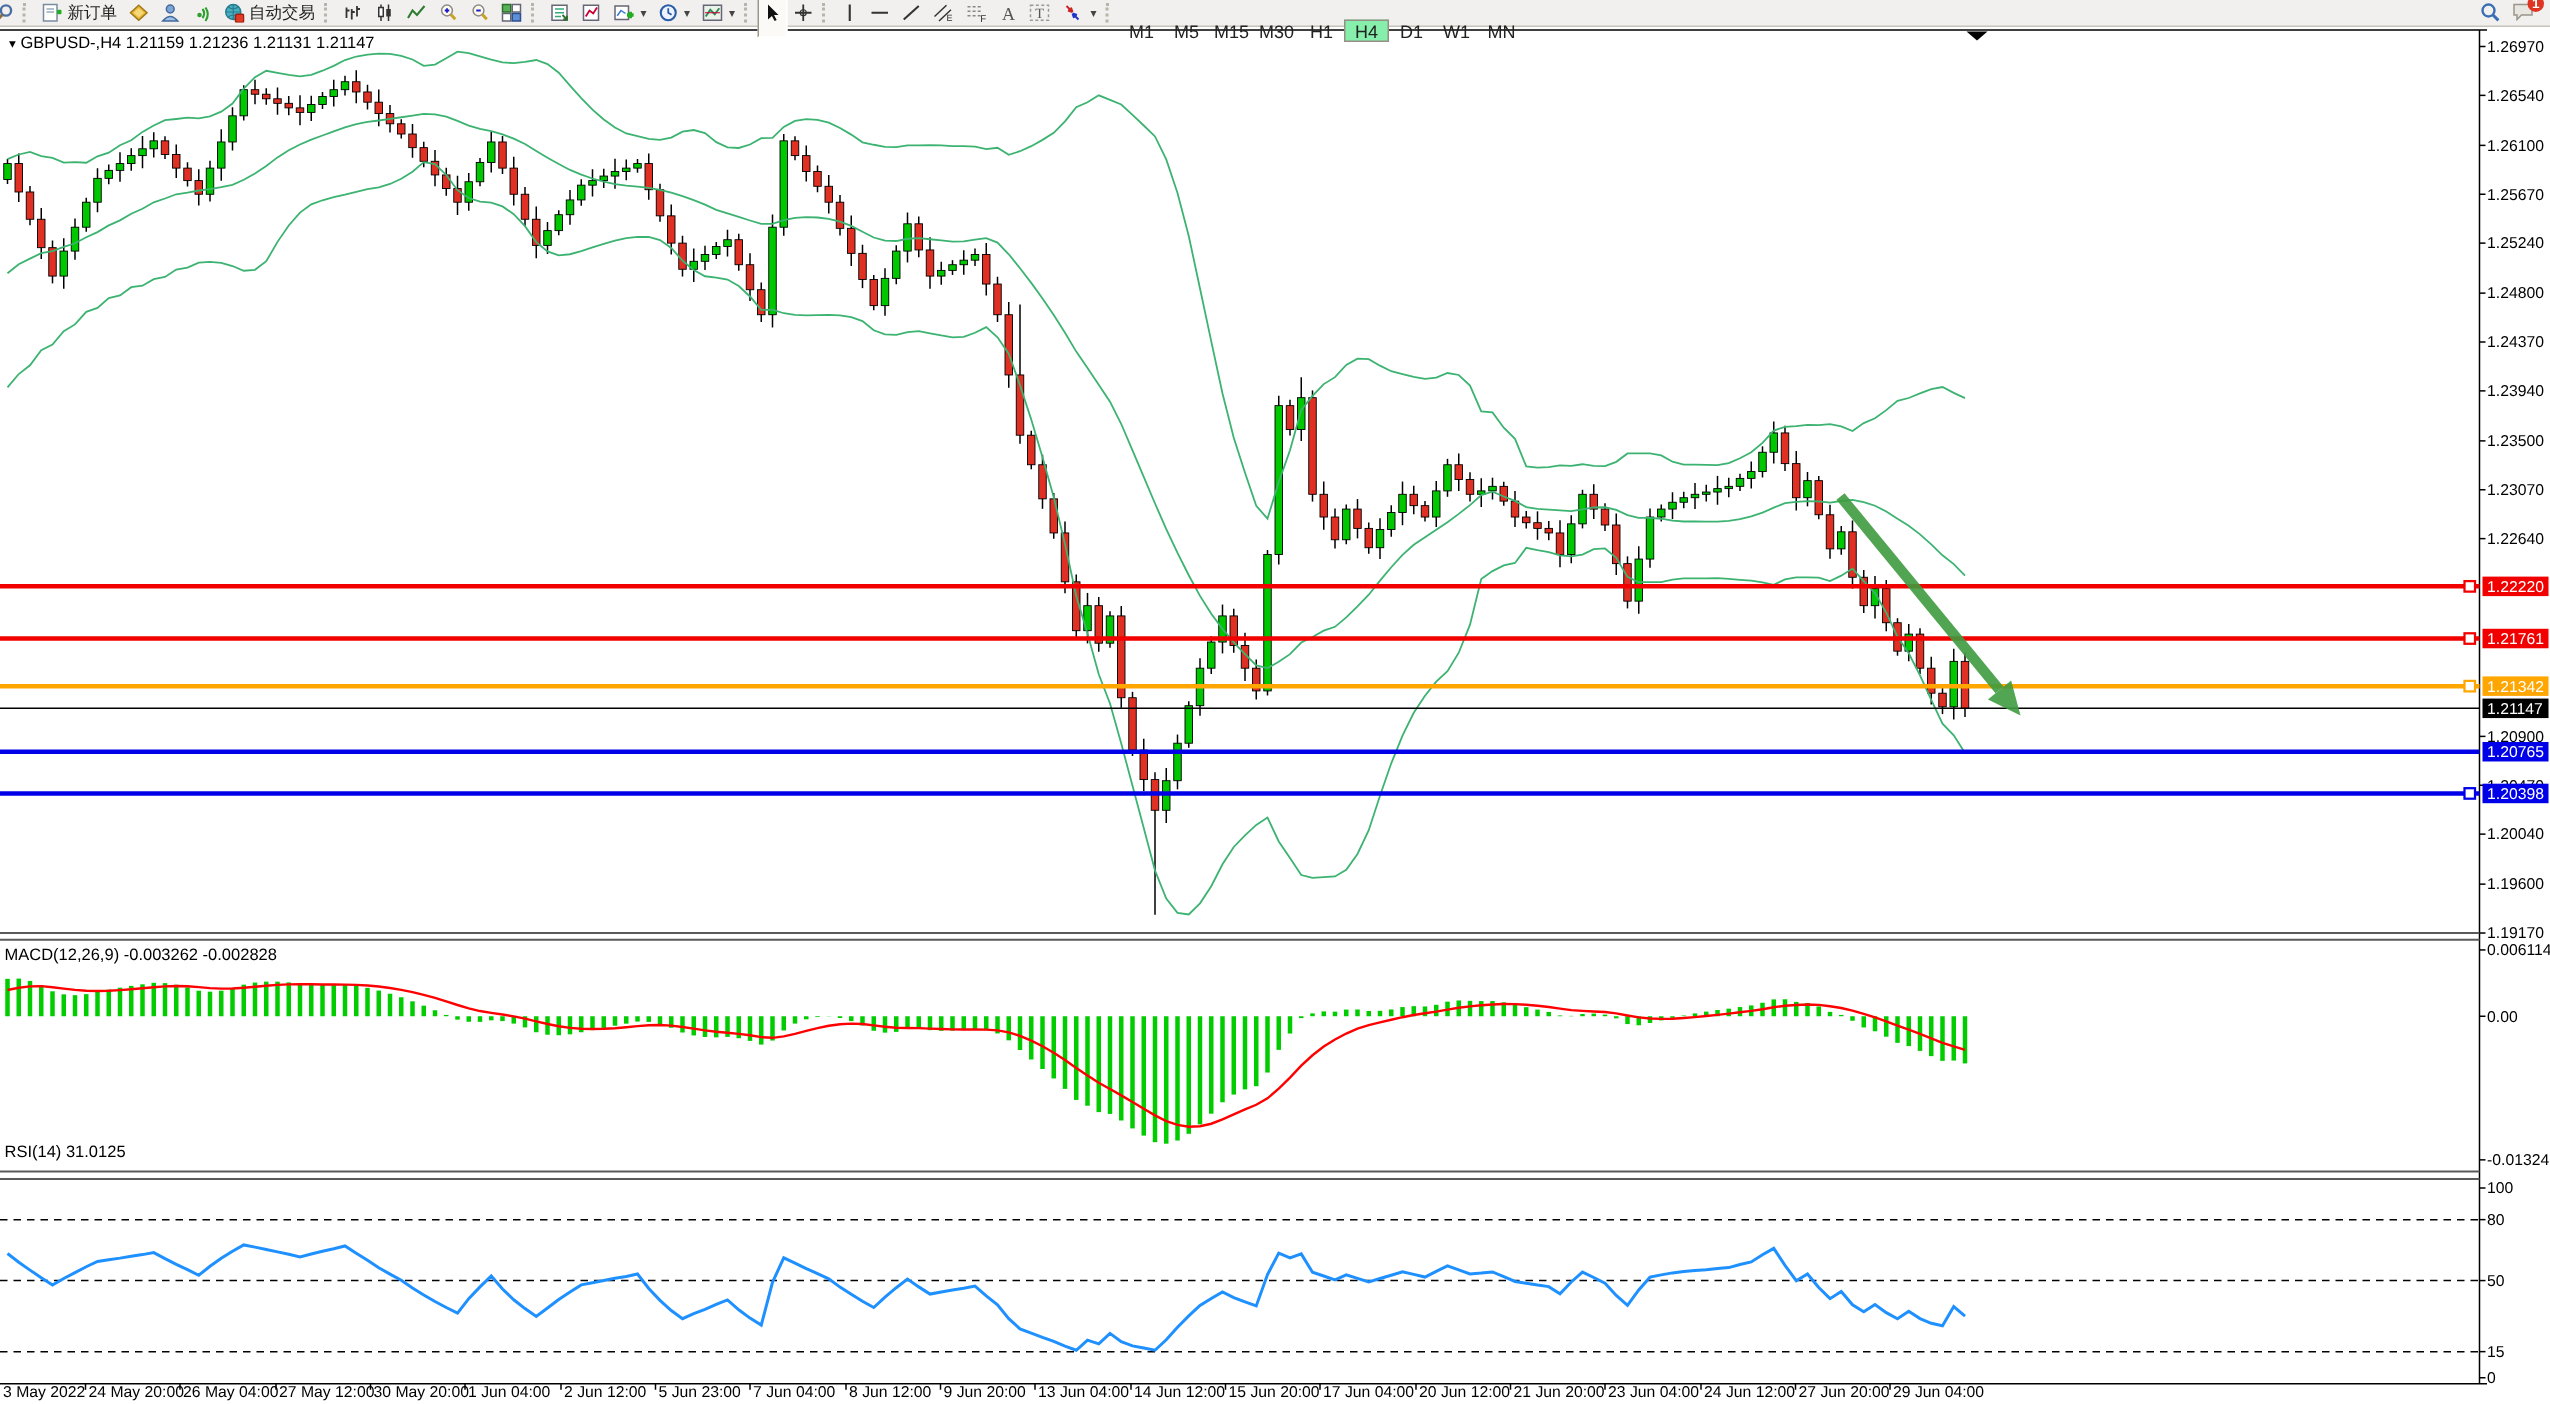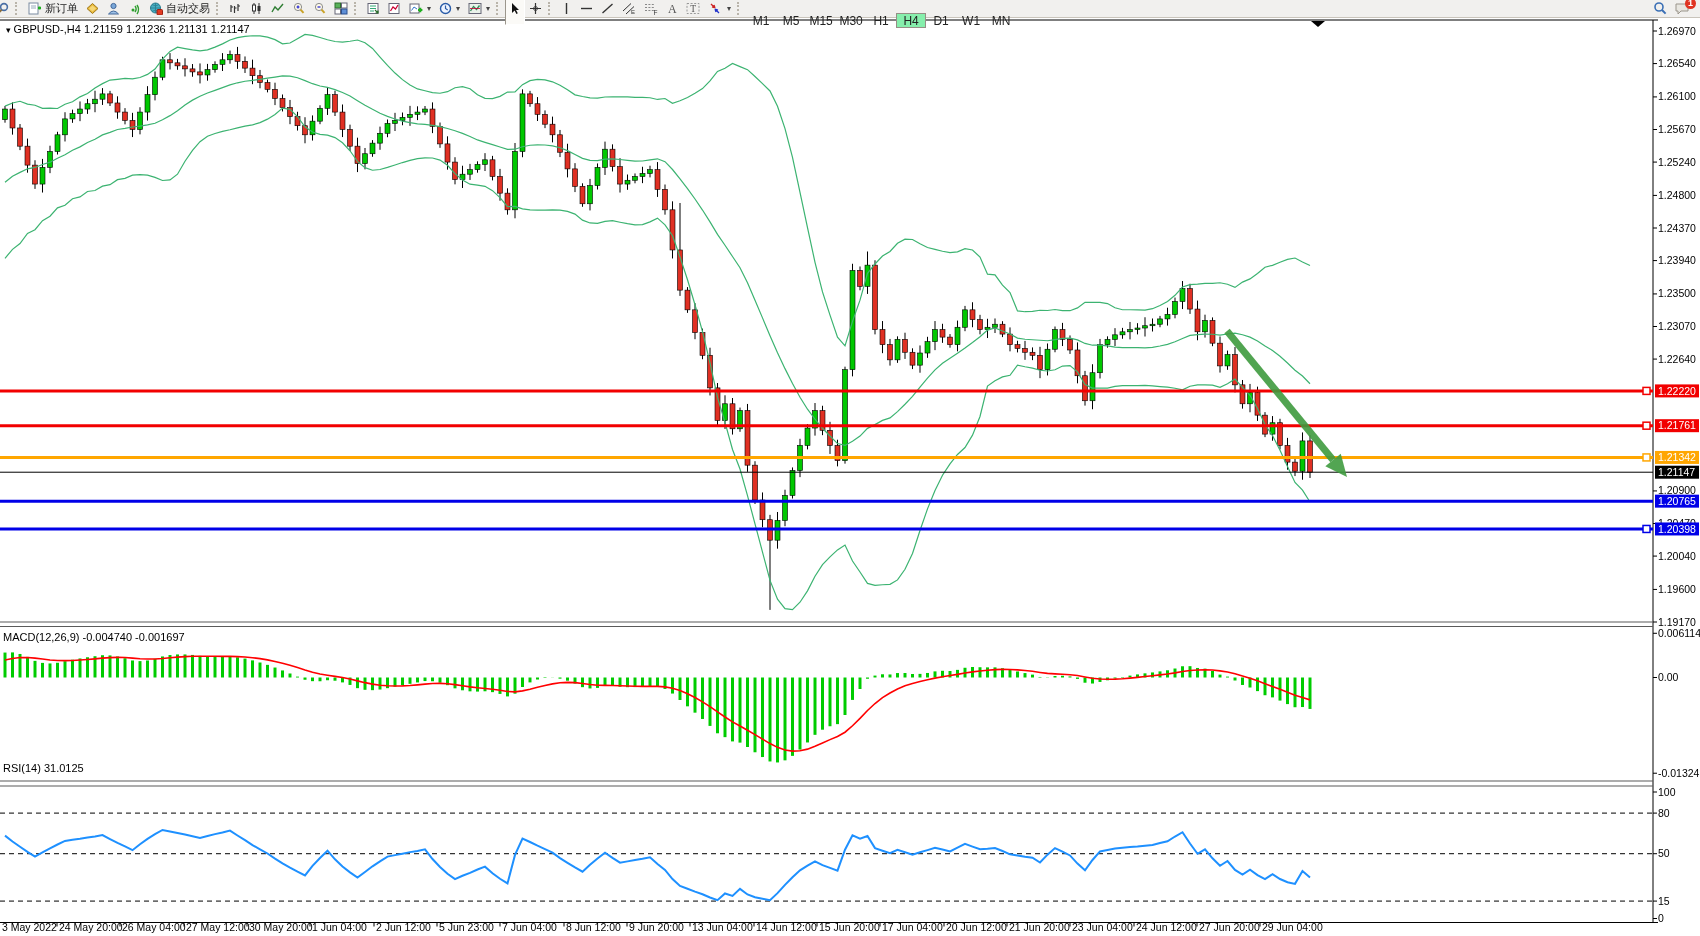--- a/index.html
+++ b/index.html
@@ -234,21 +234,21 @@
           </svg>
         <span class="badge">1</span>
       </span>
     </div>
   </div>
 
   <div class="ov-label" style="left:6px;top:23px">
     <span style="font-size:9px">▾</span>
     <span>GBPUSD-,H4  1.21159 1.21236 1.21131 1.21147</span>
   </div>
-  <div class="ov-label" style="left:3px;top:631px">MACD(12,26,9) -0.004740 -0.001697</div>
+  <div class="ov-label" style="left:3px;top:631px">MACD(12,26,9) -0.003262 -0.002828</div>
   <div class="ov-label" style="left:3px;top:762px">RSI(14) 31.0125</div>
 
   <svg id="chartsvg" width="1700" height="936">
       <line x1="0" y1="20" x2="1658" y2="20" stroke="#000" stroke-width="1"></line>
       <line x1="1653" y1="20" x2="1653" y2="922.5" stroke="#000" stroke-width="1"></line>
       <line x1="0" y1="922.5" x2="1658" y2="922.5" stroke="#000" stroke-width="1"></line>
       <line x1="0" y1="622" x2="1653" y2="622" stroke="#5a5a5a" stroke-width="1.2"></line>
       <line x1="0" y1="626.5" x2="1653" y2="626.5" stroke="#5a5a5a" stroke-width="1.2"></line>
       <line x1="0" y1="781" x2="1653" y2="781" stroke="#5a5a5a" stroke-width="1.2"></line>
       <line x1="0" y1="786" x2="1653" y2="786" stroke="#5a5a5a" stroke-width="1.2"></line>

